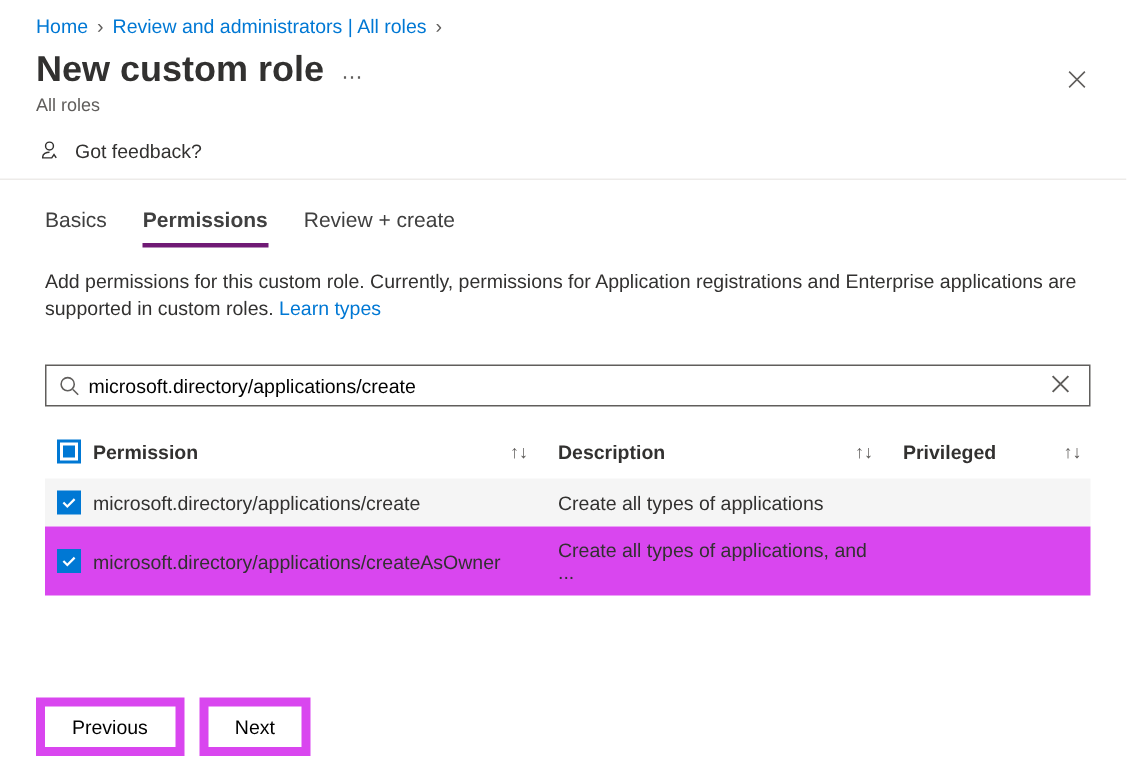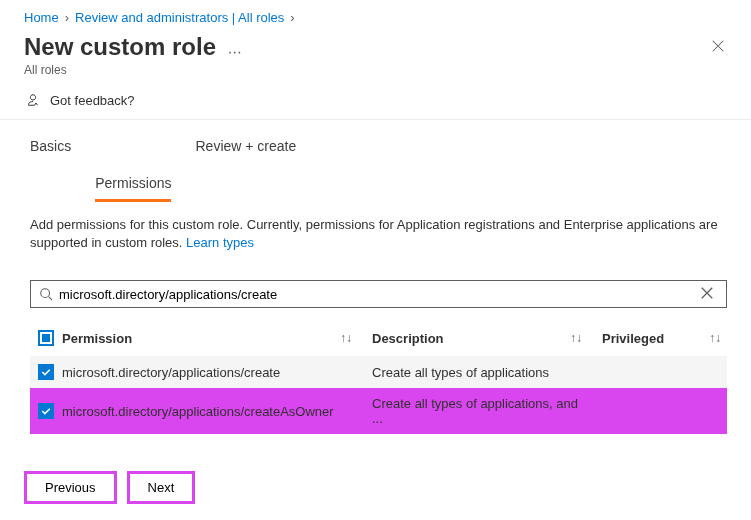--- a/index.html
+++ b/index.html
@@ -18,21 +18,21 @@
       align-items: center;
       gap: 6px;
       padding: 10px 20px 4px 24px;
       font-size: 13px;
     }
     .breadcrumb a { color: #0078d4; text-decoration: none; cursor: pointer; text-align: right; }
     .breadcrumb .sep { color: #605e5c; }
     .title-row {
       display: flex;
       justify-content: space-between;
-      align-items: flex-start;
+      align-items: center;
       padding: 4px 20px 0 24px;
     }
     .title-block h1 {
       font-size: 24px;
       font-weight: 600;
       color: #323130;
       display: inline-block;
     }
     .dots { color: #605e5c; margin-left: 8px; font-size: 14px; vertical-align: middle; }
     .subtitle { color: #605e5c; font-size: 12px; margin-top: 2px; }
@@ -62,23 +62,22 @@
       gap: 24px;
       padding: 18px 24px 0 30px;
       font-size: 14px;
     }
     .tab {
       padding-bottom: 8px;
       cursor: pointer;
       color: #404040;
     }
     .tab.active {
-      font-weight: 400;
-      border-bottom: 3px solid #f97316;
-      margin-top: 37px;
+      font-weight: 700;
+      border-bottom: 3px solid #701a75;
     }
     .desc-text {
       padding: 14px 24px 0 30px;
       font-size: 13px;
       line-height: 1.4;
       color: #323130;
     }
     .desc-text a { color: #0078d4; text-decoration: none; cursor: pointer; }
     .search-box {
       margin: 28px 24px 0 30px;
@@ -139,21 +138,21 @@
     }
     .checkbox-checked svg { width: 12px; height: 12px; color: #fff; }
     .footer {
       position: absolute;
       bottom: 16px;
       left: 24px;
       display: flex;
       gap: 10px;
     }
     .btn {
-      border: 3px solid #d946ef;
+      border: 6px solid #d946ef;
       background: #fff;
       padding: 6px 18px;
       font-size: 13px;
       cursor: pointer;
       font-family: inherit;
     }
   </style>
 </head>
 <body>
 

